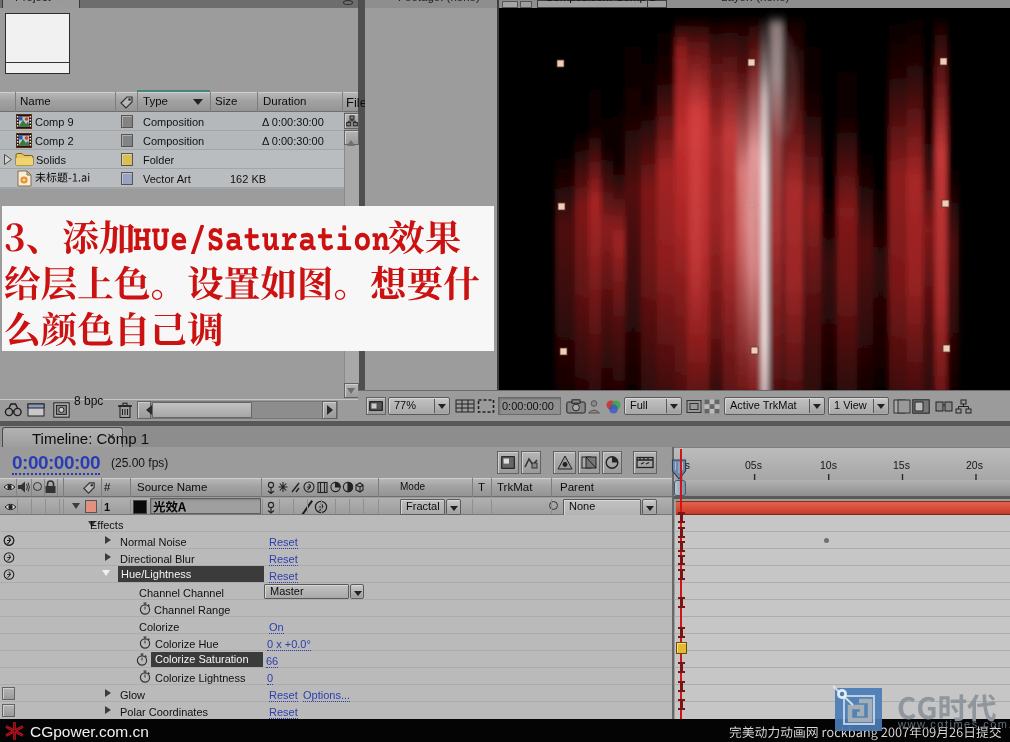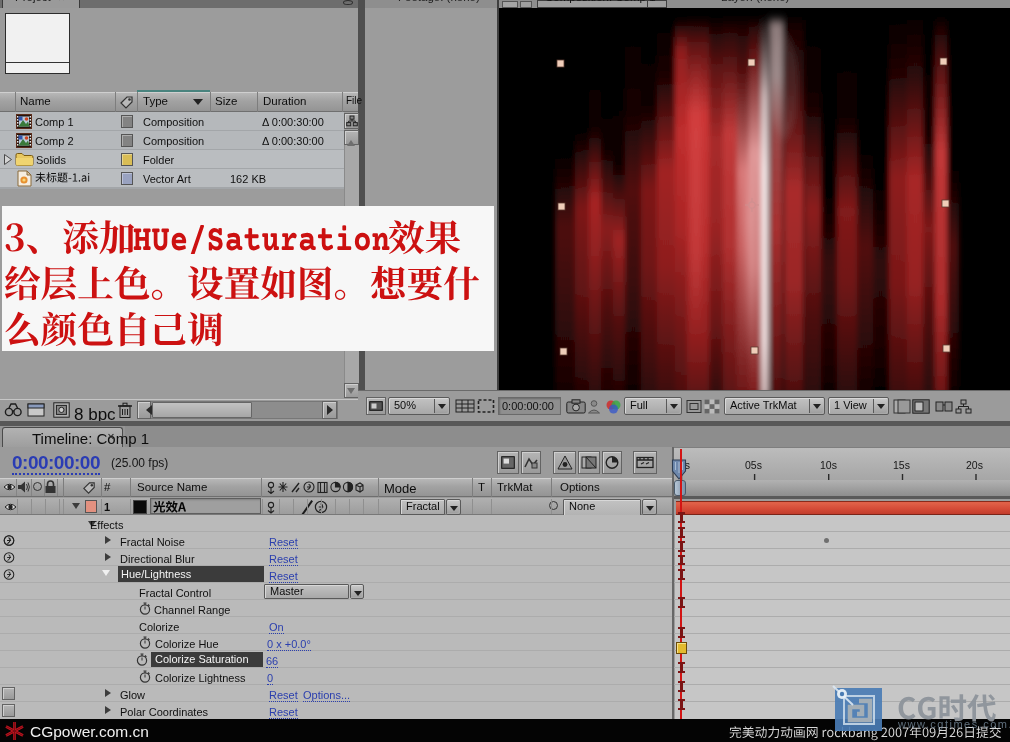--- a/index.html
+++ b/index.html
@@ -50,40 +50,40 @@
 <div class="a" style="left:5px;top:13px;width:65px;height:61px;background:#f1f1f1;border:1px solid #2c2c2c">
   <div class="a" style="left:0;top:48px;width:63px;height:1px;background:#333"></div>
 </div>
 
 <div class="a" style="left:137px;top:90px;width:73px;height:2px;background:#49837e"></div>
 <div class="a hdrbev" style="left:0;top:92px;width:358px;height:20px"></div>
 <div class="a" style="left:20px;top:95px;font-size:11.5px;color:#0d0d0d">Name</div>
 <div class="a" style="left:143px;top:95px;font-size:11.5px;color:#0d0d0d">Type</div>
 <div class="a" style="left:215px;top:95px;font-size:11.5px;color:#0d0d0d">Size</div>
 <div class="a" style="left:263px;top:95px;font-size:11.5px;color:#0d0d0d">Duration</div>
-<div class="a" style="left:346px;top:95px;font-size:10px;color:#0d0d0d">File</div>
+<div class="a" style="left:346px;top:95px;font-size:13px;color:#0d0d0d">File</div>
 <div class="a" style="left:193px;top:99px;width:0;height:0;border:5px solid transparent;border-top:6px solid #222"></div>
 <svg class="a" style="left:119px;top:94px" width="16" height="16" viewBox="0 0 16 16">
       <path d="M2 9 L8 3 L13 3 L13 8 L7 14 Z" fill="#b9b9b9" stroke="#333" stroke-width="1.2"></path>
       <circle cx="10.5" cy="5.5" r="1.3" fill="#333"></circle>
     </svg>
 <div class="vsep a" style="left:15px;top:92px;height:20px"></div>
 <div class="vsep a" style="left:115px;top:92px;height:20px"></div>
 <div class="vsep a" style="left:137px;top:92px;height:20px"></div>
 <div class="vsep a" style="left:210px;top:92px;height:20px"></div>
 <div class="vsep a" style="left:257px;top:92px;height:20px"></div>
 <div class="vsep a" style="left:342px;top:92px;height:20px"></div>
 
 <div class="row19" style="top:112px;background:#b5b8bb"></div>
 <div class="row19" style="top:131px;background:#b5b8bb"></div>
 <div class="row19" style="top:150px;background:#babdc0"></div>
 <div class="row19" style="top:169px;background:#babdc0"></div>
 <div class="a" style="left:0;top:188px;width:344px;height:1px;background:#a3a6a9"></div>
 
-<div class="a t11" style="left:35px;top:114px">Comp 1</div>
+<div class="a t11" style="left:35px;top:114px">Comp 9</div>
 <div class="a t11" style="left:35px;top:133px">Comp 2</div>
 <div class="a t11" style="left:36px;top:152px">Solids</div>
 <div class="a t11" style="left:143px;top:114px">Composition</div>
 <div class="a t11" style="left:143px;top:133px">Composition</div>
 <div class="a t11" style="left:143px;top:152px">Folder</div>
 <div class="a t11" style="left:143px;top:171px">Vector Art</div>
 <div class="a t11" style="left:230px;top:171px">162 KB</div>
 <div class="a t11" style="left:262px;top:114px">Δ 0:00:30:00</div>
 <div class="a t11" style="left:262px;top:133px">Δ 0:00:30:00</div>
 
@@ -169,21 +169,21 @@
     </svg>
 <svg class="a" style="left:27px;top:403px" width="19" height="15" viewBox="0 0 19 15">
       <rect x="1" y="1" width="16" height="12" fill="#c8c8c8" stroke="#222"></rect>
       <rect x="1" y="1" width="16" height="4" fill="#8899bb" stroke="#222"></rect>
     </svg>
 <svg class="a" style="left:53px;top:402px" width="17" height="16" viewBox="0 0 17 16">
       <rect x="0.8" y="0.8" width="15.4" height="14.4" fill="#b0b0b0" stroke="#222"></rect>
       <rect x="3.4" y="3.4" width="10" height="9" fill="#888" stroke="#222"></rect>
       <circle cx="8.4" cy="7.9" r="2.6" fill="#ccc" stroke="#222"></circle>
     </svg>
-<div class="a" style="left:74px;top:405px;font-size:17px;color:#0d0d0d">8 bpc</div>
+<div class="a" style="left:74px;top:394px;font-size:12px;color:#0d0d0d">8 bpc</div>
 <svg class="a" style="left:117px;top:402px" width="16" height="17" viewBox="0 0 16 17">
       <g fill="#9e9e9e" stroke="#1d1d1d">
         <rect x="3" y="4" width="10" height="11.5"></rect>
         <line x1="1" y1="4" x2="15" y2="4" stroke-width="1.5"></line>
         <rect x="6" y="1.2" width="4" height="2.4"></rect>
         <line x1="5.5" y1="7" x2="5.5" y2="13"></line>
         <line x1="8" y1="7" x2="8" y2="13"></line>
         <line x1="10.5" y1="7" x2="10.5" y2="13"></line>
       </g>
     </svg>
@@ -455,21 +455,21 @@
       </svg>
     </div>
 
 <div class="a" style="left:358px;top:390px;width:652px;height:32px;background:#9b9b9b;border-top:1px solid #6a6a6a"></div>
 <div class="a btn" style="left:366px;top:397px;width:20px;height:18px"></div>
 <svg class="a" style="left:369px;top:401px" width="14" height="10" viewBox="0 0 14 10">
       <rect x="0.7" y="0.7" width="12.6" height="8.6" fill="#555" stroke="#111"></rect>
       <rect x="2.5" y="2.5" width="5" height="5" fill="#ccc"></rect>
     </svg>
 <div class="a dd" style="left:388px;top:397px;width:62px;height:18px">
-      <span class="ddt">50%</span>
+      <span class="ddt">77%</span>
       <span class="ddb"></span>
     </div>
 <svg class="a" style="left:455px;top:398px" width="20" height="16" viewBox="0 0 20 16">
       <g fill="none" stroke="#222">
         <rect x="1" y="2" width="18" height="12"></rect>
         <line x1="7" y1="2" x2="7" y2="14"></line>
         <line x1="13" y1="2" x2="13" y2="14"></line>
         <line x1="1" y1="6" x2="19" y2="6"></line>
         <line x1="1" y1="10" x2="19" y2="10"></line>
       </g>
@@ -623,24 +623,24 @@
 <svg class="a" style="left:44px;top:480px" width="13" height="14" viewBox="0 0 13 14">
       <rect x="1.5" y="6" width="10" height="7" fill="#333"></rect>
       <path d="M3.5 6 L3.5 4 A3 3 0 0 1 9.5 4 L9.5 6" fill="none" stroke="#333" stroke-width="1.6"></path>
     </svg>
 <svg class="a" style="left:82px;top:480px" width="15" height="15" viewBox="0 0 16 16">
       <path d="M2 9 L8 3 L13 3 L13 8 L7 14 Z" fill="#b9b9b9" stroke="#333" stroke-width="1.2"></path>
       <circle cx="10.5" cy="5.5" r="1.3" fill="#333"></circle>
     </svg>
 <div class="a" style="left:104px;top:481px;font-size:11.5px;color:#0d0d0d">#</div>
 <div class="a" style="left:137px;top:481px;font-size:11.5px;color:#0d0d0d">Source Name</div>
-<div class="a" style="left:384px;top:481px;font-size:13px;color:#0d0d0d">Mode</div>
+<div class="a" style="left:400px;top:481px;font-size:10px;color:#0d0d0d">Mode</div>
 <div class="a" style="left:478px;top:481px;font-size:11.5px;color:#0d0d0d">T</div>
 <div class="a" style="left:497px;top:481px;font-size:11.5px;color:#0d0d0d">TrkMat</div>
-<div class="a" style="left:560px;top:481px;font-size:11.5px;color:#0d0d0d">Options</div>
+<div class="a" style="left:560px;top:481px;font-size:11.5px;color:#0d0d0d">Parent</div>
 <div class="vsep a" style="left:63px;top:478px;height:19px"></div>
 <div class="vsep a" style="left:101px;top:478px;height:19px"></div>
 <div class="vsep a" style="left:130px;top:478px;height:19px"></div>
 <div class="vsep a" style="left:261px;top:478px;height:19px"></div>
 <div class="vsep a" style="left:378px;top:478px;height:19px"></div>
 <div class="vsep a" style="left:472px;top:478px;height:19px"></div>
 <div class="vsep a" style="left:491px;top:478px;height:19px"></div>
 <div class="vsep a" style="left:551px;top:478px;height:19px"></div>
 <svg class="a" style="left:0;top:478px" width="673" height="19" viewBox="0 0 673 19">
       <g stroke="#848484">
@@ -748,30 +748,30 @@
 <div class="trow" style="top:685px;width:1010px;border-color:#acacac"></div>
 <div class="a tri-d" style="left:88px;top:521px"></div>
 <div class="a t11" style="left:90px;top:517px">Effects</div>
 <span class="a" style="left:3px;top:534px">
       <svg width="12" height="13" viewBox="0 0 14 14" style="display:block">
         <circle cx="7" cy="7" r="5.6" fill="none" stroke="#222" stroke-width="1.2"></circle>
         <path d="M6.5 4 Q9 4 8.2 7 Q7.5 10 5.2 10.4 M4.8 7 L9.4 7" fill="none" stroke="#222" stroke-width="1.1"></path>
       </svg>
     </span>
 <div class="a tri-r" style="left:105px;top:536px"></div>
-<div class="a t11" style="left:120px;top:534px">Fractal Noise</div>
+<div class="a t11" style="left:120px;top:534px">Normal Noise</div>
 <div class="a lnk" style="left:269px;top:536px">Reset</div>
 <div class="a tri-r" style="left:105px;top:553px"></div>
 <div class="a t11" style="left:120px;top:551px">Directional Blur</div>
 <div class="a lnk" style="left:269px;top:553px">Reset</div>
 <div class="sel" style="left:118px;top:566px;width:146px;height:16px"></div>
 <div class="a" style="left:102px;top:570px;width:0;height:0;border:4px solid transparent;border-top:6px solid #f0f0f0"></div>
 <div class="a" style="left:121px;top:568px;font-size:11px;color:#f4f4f4">Hue/Lightness</div>
 <div class="a lnk" style="left:269px;top:570px">Reset</div>
-<div class="a t11" style="left:139px;top:585px">Fractal Control</div>
+<div class="a t11" style="left:139px;top:585px">Channel Channel</div>
 <div class="a dd" style="left:264px;top:584px;width:85px;height:15px;border-radius:1px">
       <span class="ddt" style="top:0">Master</span>
     </div>
 <div class="a dd" style="left:350px;top:584px;width:14px;height:15px">
       <span class="ddb" style="width:12px"></span>
     </div>
 <svg class="a ic" style="left:139px;top:602px" width="12" height="13" viewBox="0 0 12 13">
       <circle cx="6" cy="7.5" r="4.6" fill="none" stroke="#333" stroke-width="1.2"></circle>
       <path d="M4.5 1 L7.5 1 M6 1 L6 3 M9 2.5 L10.4 4" stroke="#333" stroke-width="1.1" fill="none"></path>
       <path d="M6 7.5 L6 4.5" stroke="#333"></path>

